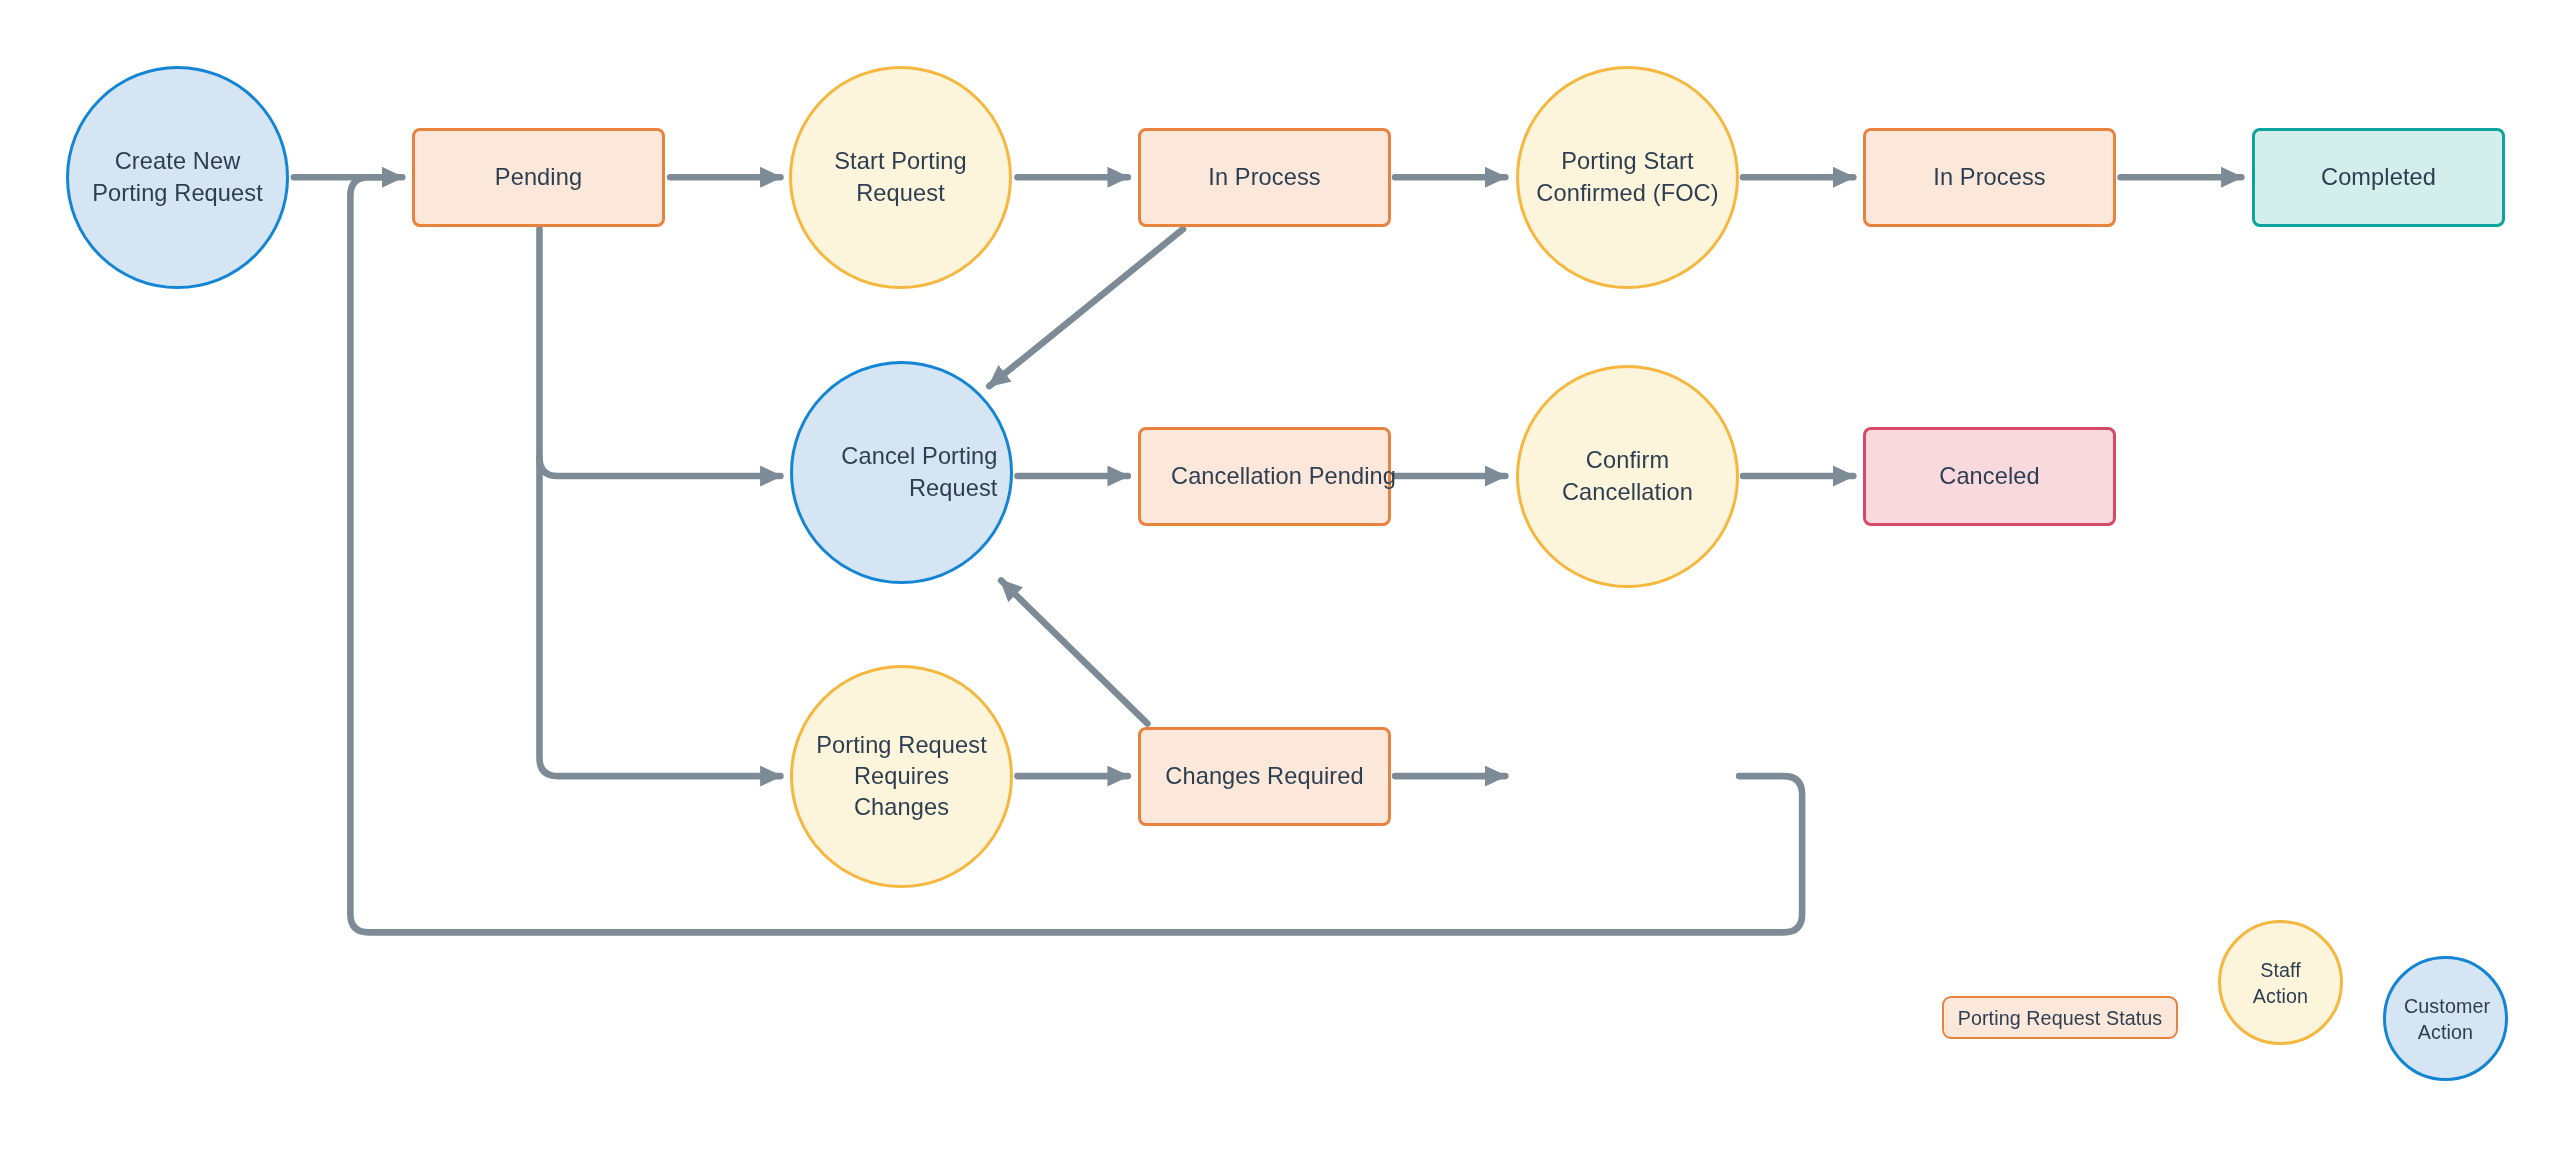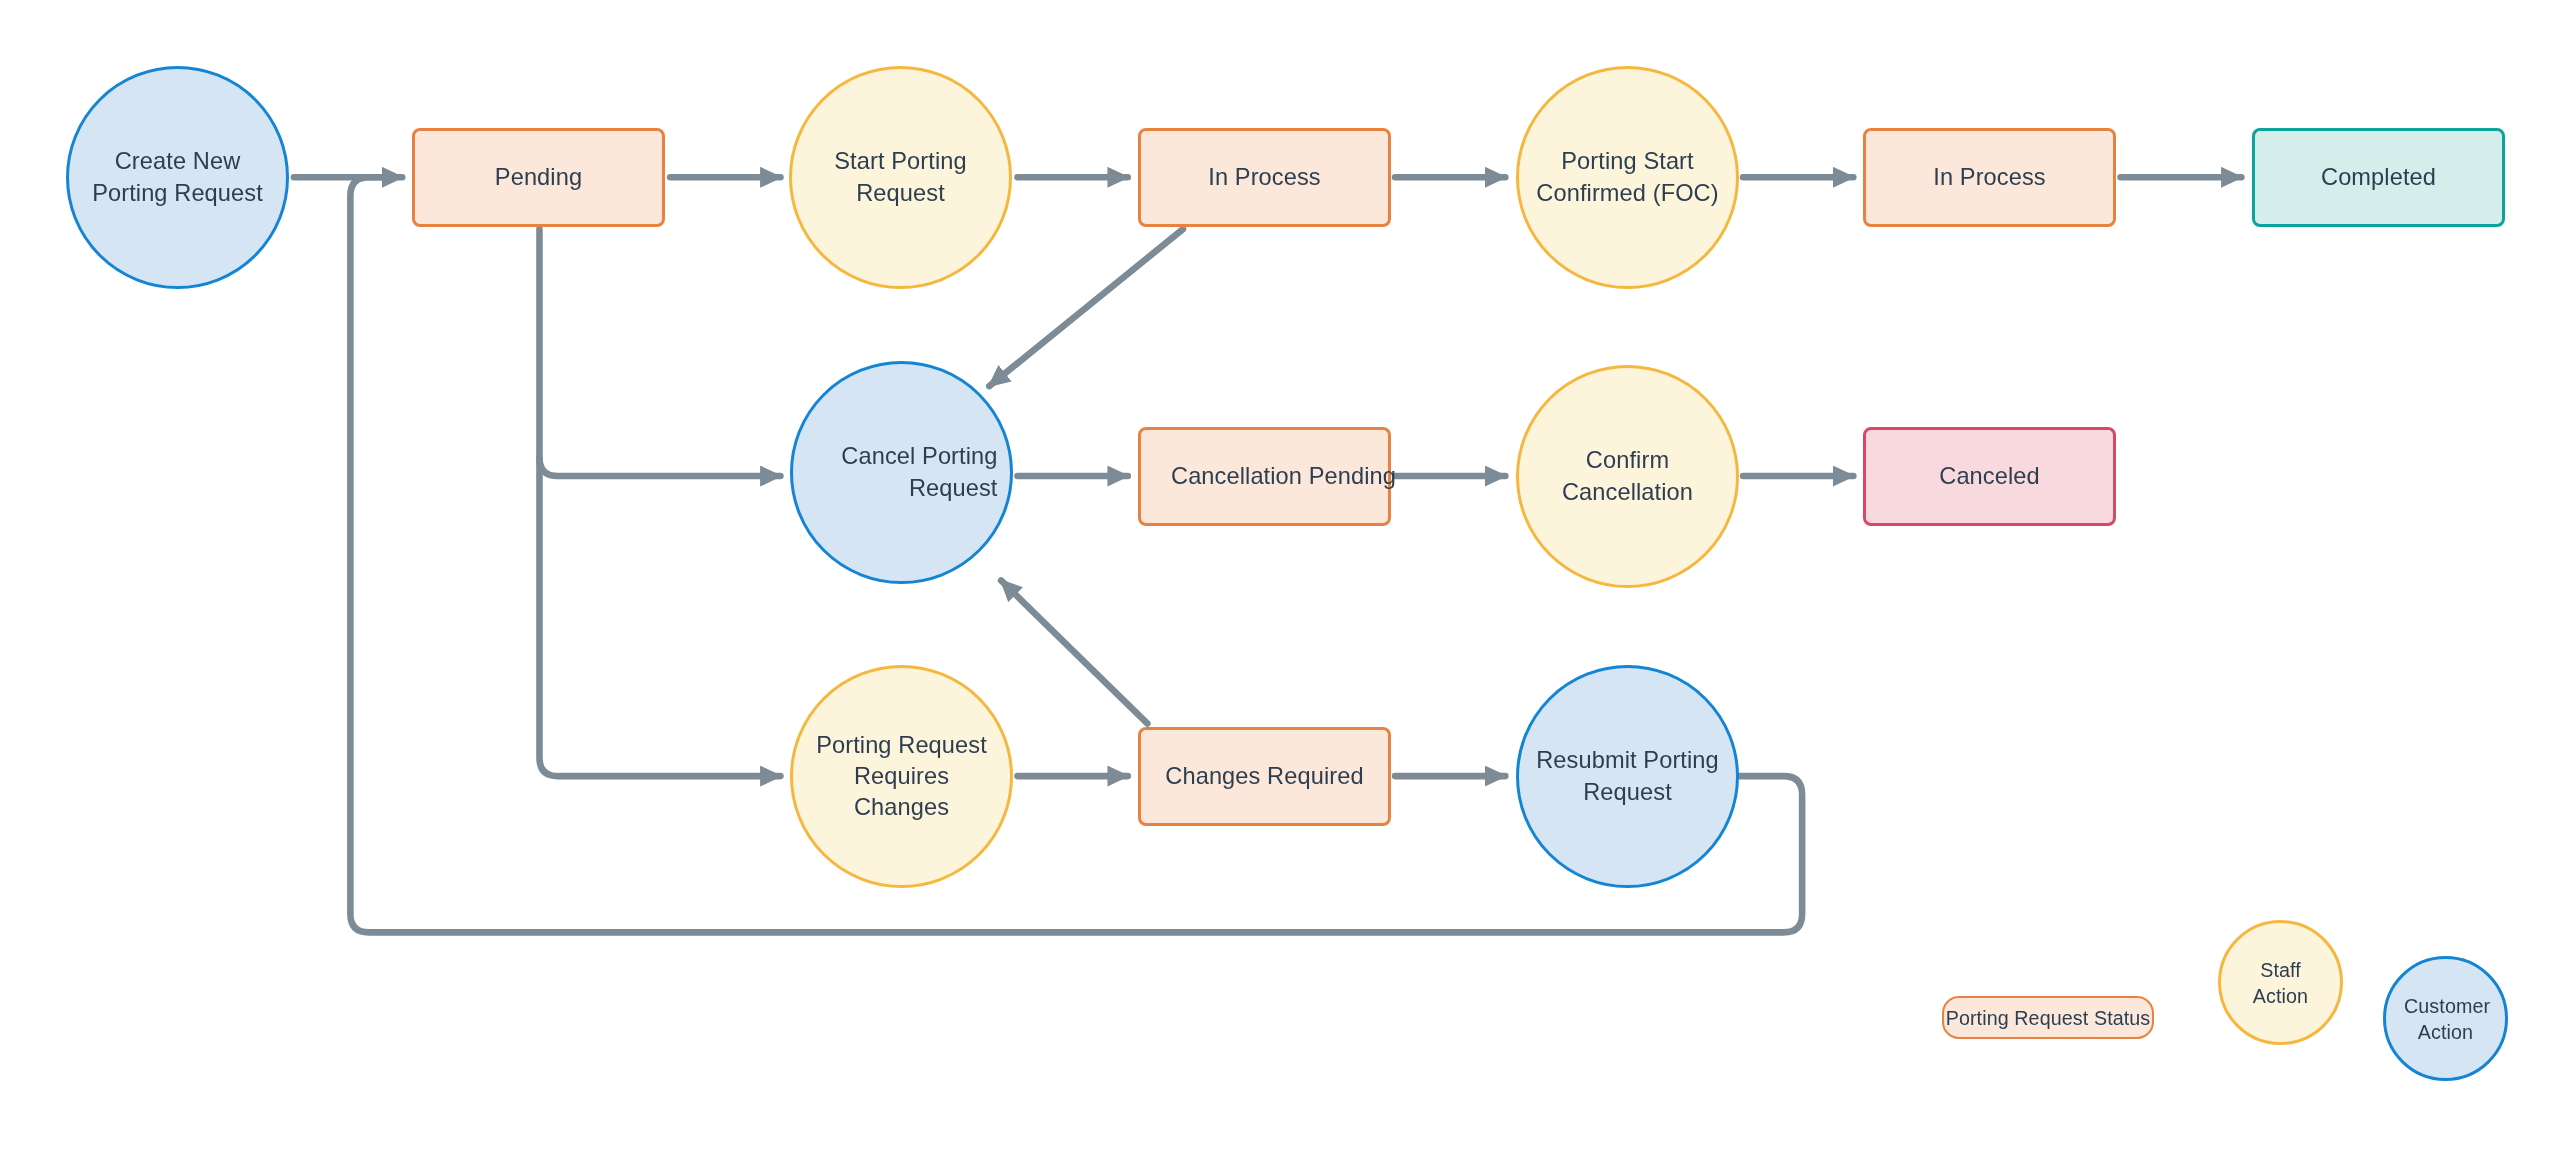--- a/index.html
+++ b/index.html
@@ -27,21 +27,21 @@
   .node span{display:inline-block;max-width:192px;}
   .ellipse{width:223px;height:223px;border-radius:50%;}
   .rect{width:253px;height:99px;border-radius:8px;}
   .rect span{white-space:nowrap;max-width:none;}
   .customer{background:var(--customer-fill);border:3.9px solid var(--customer-border);}
   .staff{background:var(--staff-fill);border:3.9px solid var(--staff-border);}
   .status{background:var(--status-fill);border:3.3px solid var(--status-border);}
   .completed{background:var(--completed-fill);border:3.3px solid var(--completed-border);}
   .canceled{background:var(--canceled-fill);border:3.3px solid var(--canceled-border);}
   .legend-node{font-size:19.7px;}
-  .legend-rect{width:212px;height:43px;border-radius:17px;border-width:2.6px;text-align:center;}
+  .legend-rect{width:236px;height:43px;border-radius:9px;border-width:2.6px;text-align:center;}
   .legend-rect span{white-space:nowrap;}
   .legend-ellipse{width:125px;height:125px;border-radius:50%;border-width:3.3px;}
   .legend-ellipse span{max-width:83px;}
 </style>
 </head>
 <body>
 
 <div id="canvas">
 
   <svg id="edges" width="2576" height="1153" viewBox="0 0 3922 1756">
@@ -102,23 +102,20 @@
   <div class="node rect canceled" style="left:1863px;top:427px;">
     <span>Canceled</span>
   </div>
 
   <div class="node ellipse staff" style="left:790px;top:665px;">
     <span>Porting Request Requires Changes</span>
   </div>
   <div class="node rect status" style="left:1138px;top:727px;">
     <span>Changes Required</span>
   </div>
-  <div class="node ellipse customer" style="left:1516px;top:665px;">
-    <span>Resubmit Porting Request</span>
-  </div>
 
   <div class="node rect status legend-node legend-rect" style="left:1942px;top:996px;">
     <span>Porting Request Status</span>
   </div>
   <div class="node ellipse staff legend-node legend-ellipse" style="left:2218px;top:920px;justify-content:center;">
     <span>Staff Action</span>
   </div>
   <div class="node ellipse customer legend-node legend-ellipse" style="left:2383px;top:956px;">
     <span>Customer Action</span>
   </div>

